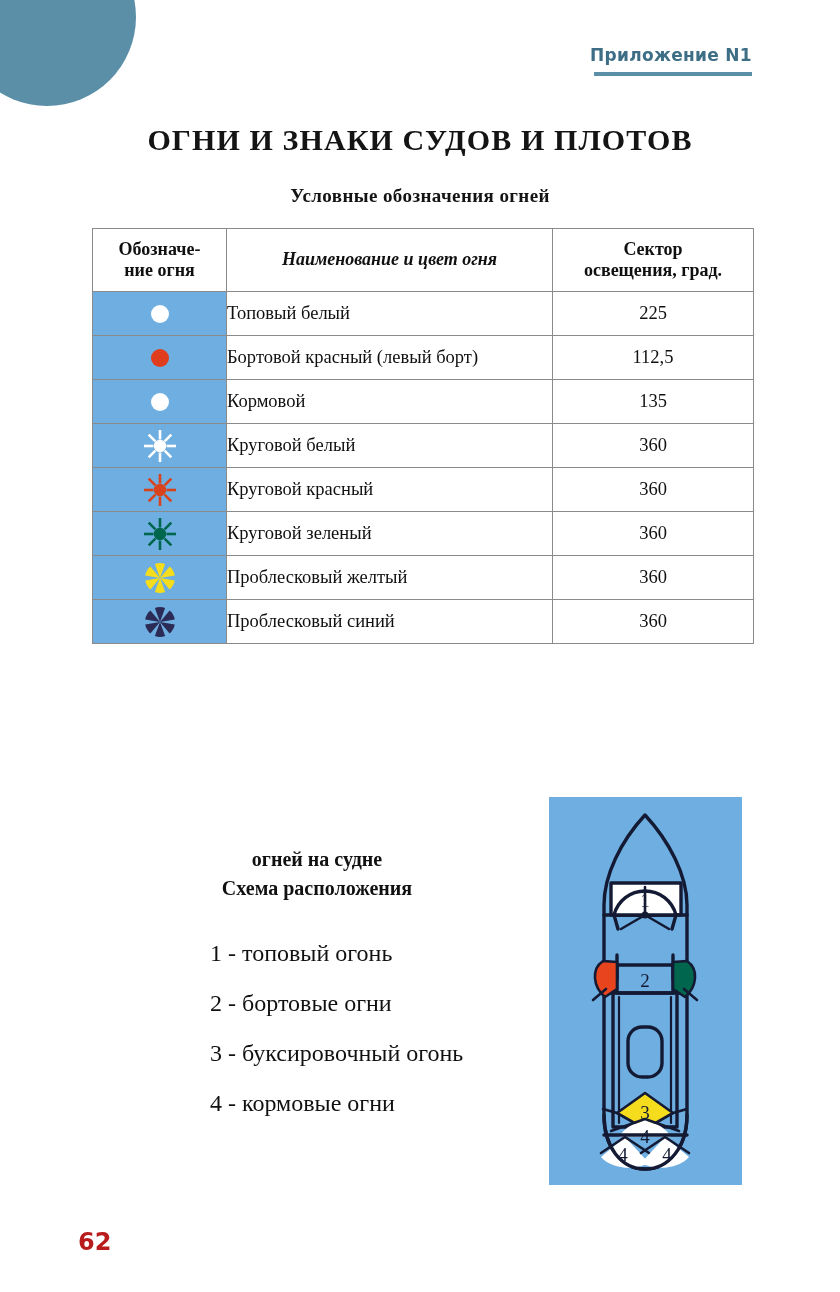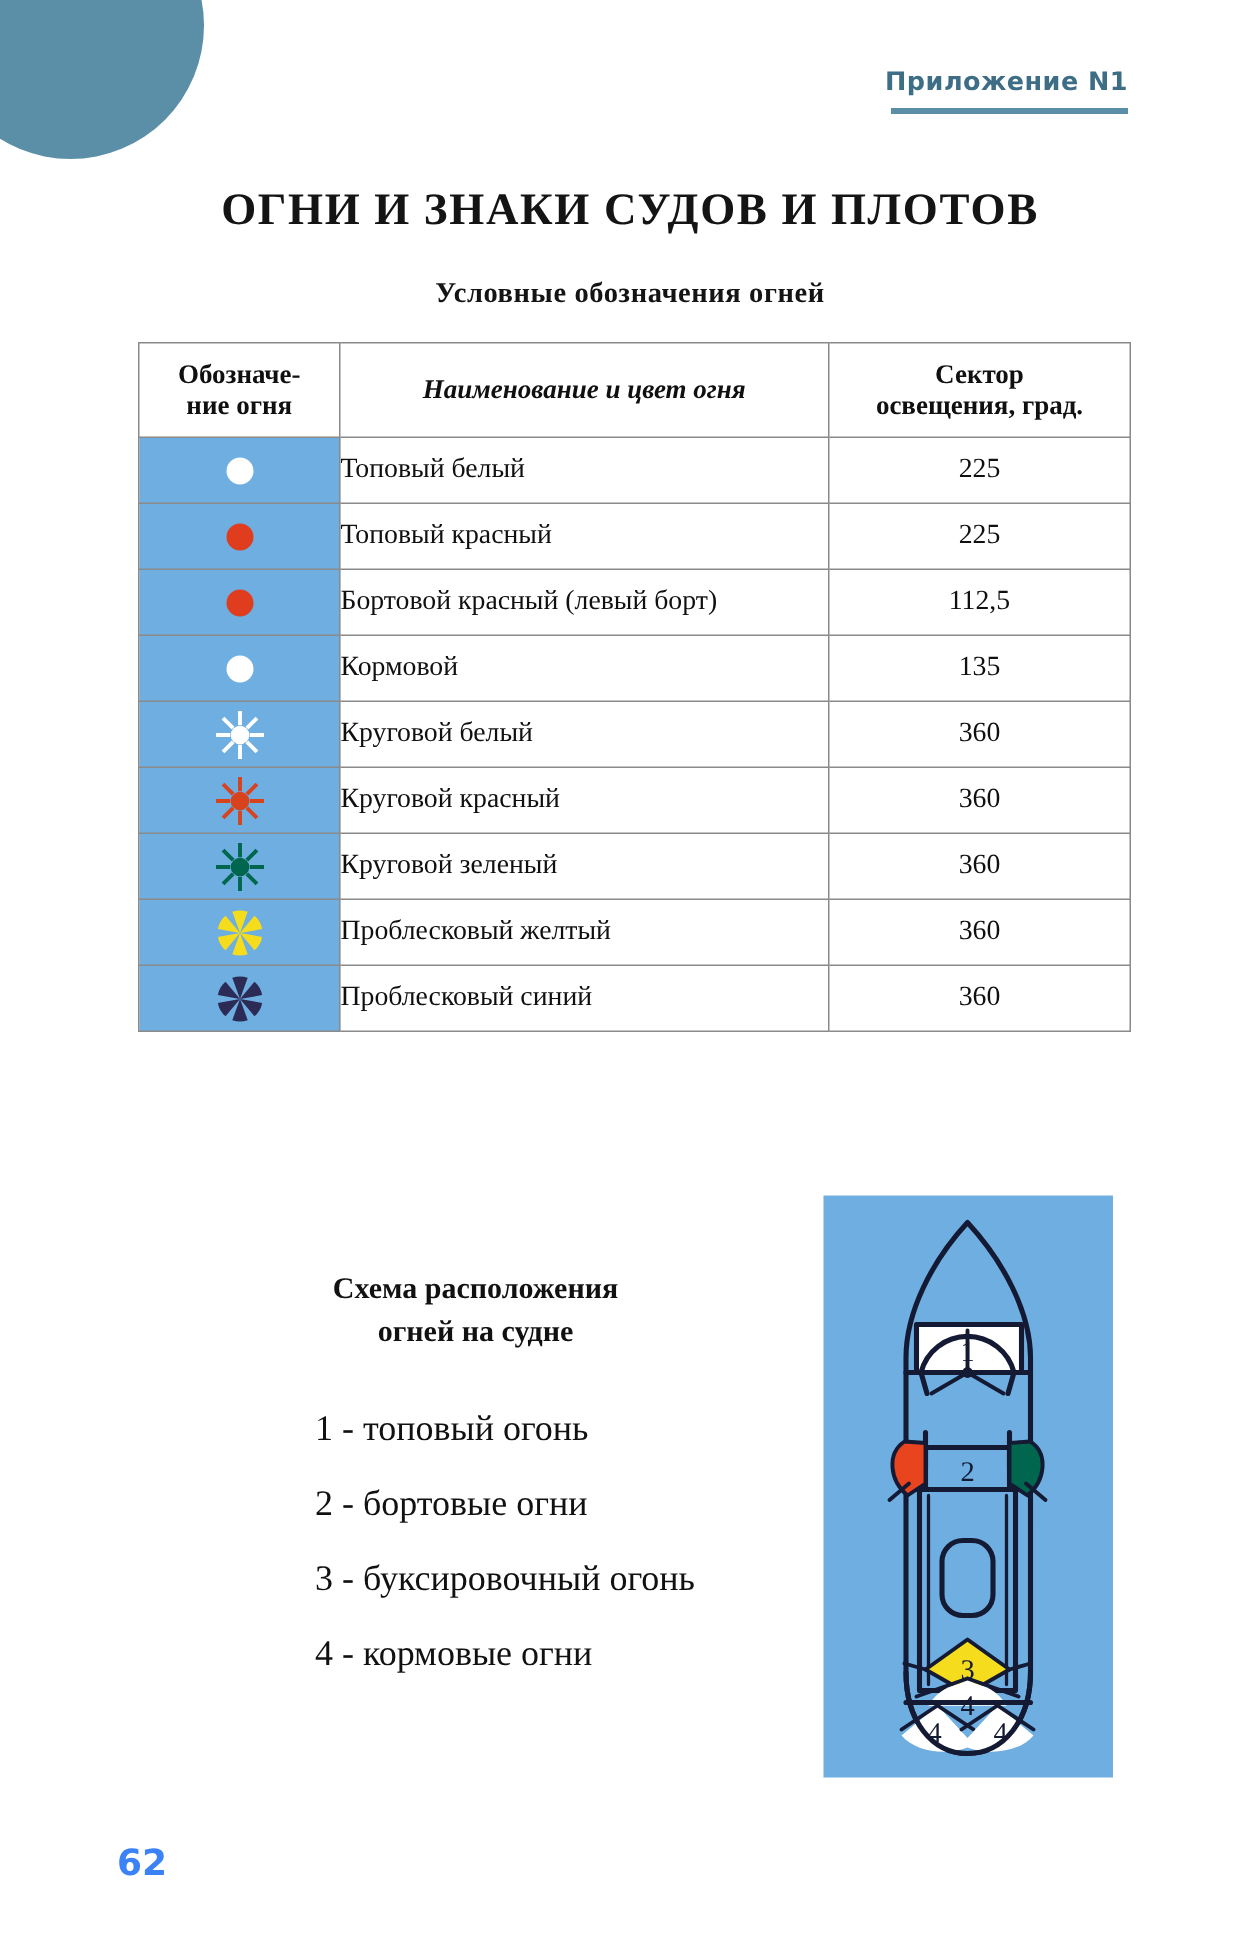--- a/index.html
+++ b/index.html
@@ -171,21 +171,21 @@
   .ship-panel svg { display: block; }
 
   
   .page-number {
     position: absolute;
     left: 78px;
     top: 1228px;
     font-family: "DejaVu Sans", "Liberation Sans", sans-serif;
     font-weight: bold;
     font-size: 24px;
-    color: #3b82f6;
+    color: #b91c1c;
   }
 </style>
 </head>
 <body>
 
 <div class="corner-blob"></div>
 
 <div class="appendix-head">
   <div class="appendix-label">Приложение N1</div>
   <div class="appendix-rule"></div>
@@ -213,27 +213,20 @@
         <td class="cell-symbol"><span class="sym-wrap"><svg width="34" height="34" viewBox="0 0 34 34">
               <circle cx="17" cy="17" r="9" fill="#FFFFFF"></circle>
             </svg></span></td>
         <td class="cell-name">Топовый белый</td>
         <td class="cell-sector">225</td>
       </tr>
       <tr>
         <td class="cell-symbol"><span class="sym-wrap"><svg width="34" height="34" viewBox="0 0 34 34">
               <circle cx="17" cy="17" r="9" fill="#E03C1E"></circle>
             </svg></span></td>
-        <td class="cell-name">Топовый красный</td>
-        <td class="cell-sector">225</td>
-      </tr>
-      <tr>
-        <td class="cell-symbol"><span class="sym-wrap"><svg width="34" height="34" viewBox="0 0 34 34">
-              <circle cx="17" cy="17" r="9" fill="#E03C1E"></circle>
-            </svg></span></td>
         <td class="cell-name">Бортовой красный (левый борт)</td>
         <td class="cell-sector">112,5</td>
       </tr>
       <tr>
         <td class="cell-symbol"><span class="sym-wrap"><svg width="34" height="34" viewBox="0 0 34 34">
               <circle cx="17" cy="17" r="9" fill="#FFFFFF"></circle>
             </svg></span></td>
         <td class="cell-name">Кормовой</td>
         <td class="cell-sector">135</td>
       </tr>
@@ -313,22 +306,22 @@
                 <path d="M17 17 L2.23 14.40 A15 15 0 0 1 7.36 5.51 Z"></path>
               </g>
             </svg></span></td>
         <td class="cell-name">Проблесковый синий</td>
         <td class="cell-sector">360</td>
       </tr>
     </tbody>
 </table>
 
 <div class="scheme-title">
+  <div>огней на судне</div>
   <div>Схема расположения</div>
-  <div>огней на судне</div>
 </div>
 
 <div class="legend-list">
   <div class="legend-item">1 - топовый огонь</div>
   <div class="legend-item">2 - бортовые огни</div>
   <div class="legend-item">3 - буксировочный огонь</div>
   <div class="legend-item">4 - кормовые огни</div>
 </div>
 
 <div class="ship-panel">

